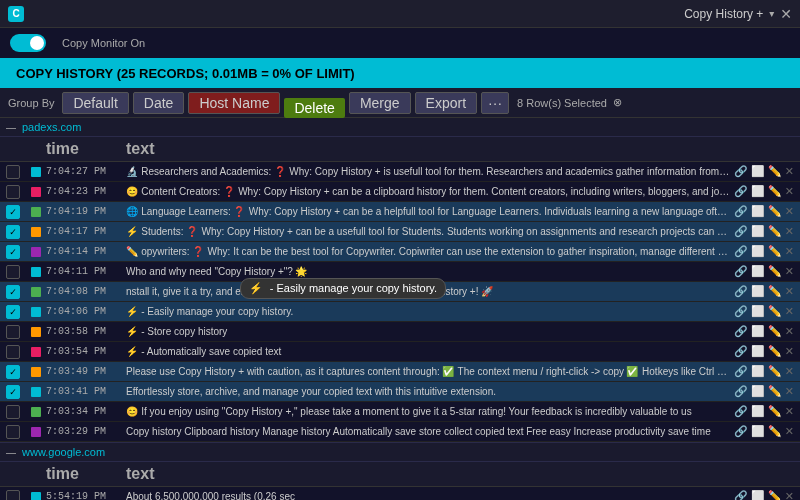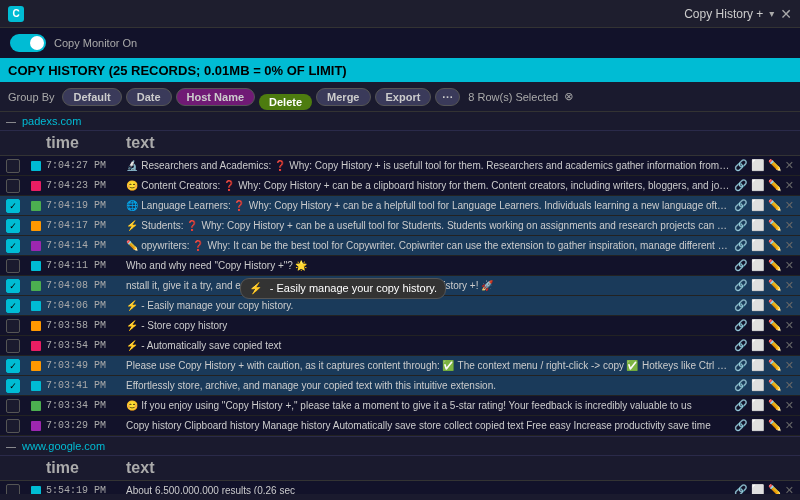--- a/index.html
+++ b/index.html
@@ -47,21 +47,21 @@
       font-size: 14px;
       margin-left: auto;
     }
 
     
     .toggle-bar {
       display: flex;
       align-items: center;
       background: #12122a;
       padding: 5px 10px;
-      gap: 8px;
+      gap: 16px;
       height: 30px;
     }
     .toggle-switch {
       width: 36px; height: 18px;
       background: #00bcd4;
       border-radius: 9px;
       display: flex; align-items: center;
       padding: 2px;
       cursor: pointer;
     }
@@ -75,22 +75,22 @@
       color: #aaa;
       font-size: 11px;
     }
 
     
     .copy-header {
       background: #00bcd4;
       color: #000;
       font-weight: bold;
       font-size: 13px;
-      padding: 6px 8px;
-      height: 24px;
+      padding: 6px 16px;
+      height: 30px;
       display: flex;
       align-items: center;
     }
 
     
     .toolbar {
       display: flex;
       align-items: center;
       background: #1a1a2e;
       padding: 12px 8px;
@@ -99,32 +99,32 @@
       border-bottom: 1px solid #333;
     }
     .toolbar-label {
       color: #aaa;
       font-size: 11px;
       margin-right: 4px;
     }
     .btn {
       padding: 2px 10px;
       border: none;
-      border-radius: 9px;
-      cursor: pointer;
-      font-size: 11px;
-      font-weight: bold;
+      border-radius: 2px;
+      cursor: pointer;
+      font-size: 14px;
+      font-weight: normal;
     }
     .btn-default {
       background: #3a3a5a;
       color: #ccc;
       border: 1px solid #555;
     }
     .btn-date { background: #3a3a5a; color: #ccc; border: 1px solid #555; }
-    .btn-host { background: #701a75; color: #ccc; border: 1px solid #555; }
+    .btn-host { background: #7f1d1d; color: #ccc; border: 1px solid #555; }
     .btn-delete { background: #4d7c0f; color: #fff; margin-top: 11px; }
     .btn-merge { background: #3a3a5a; color: #ccc; border: 1px solid #555; }
     .btn-export { background: #3a3a5a; color: #ccc; border: 1px solid #555; text-align: right; }
     .btn-more { background: #3a3a5a; color: #ccc; border: 1px solid #555; padding: 2px 6px; }
     .rows-selected {
       color: #aaa;
       font-size: 11px;
       margin-left: 4px;
     }
     .rows-selected-x {

